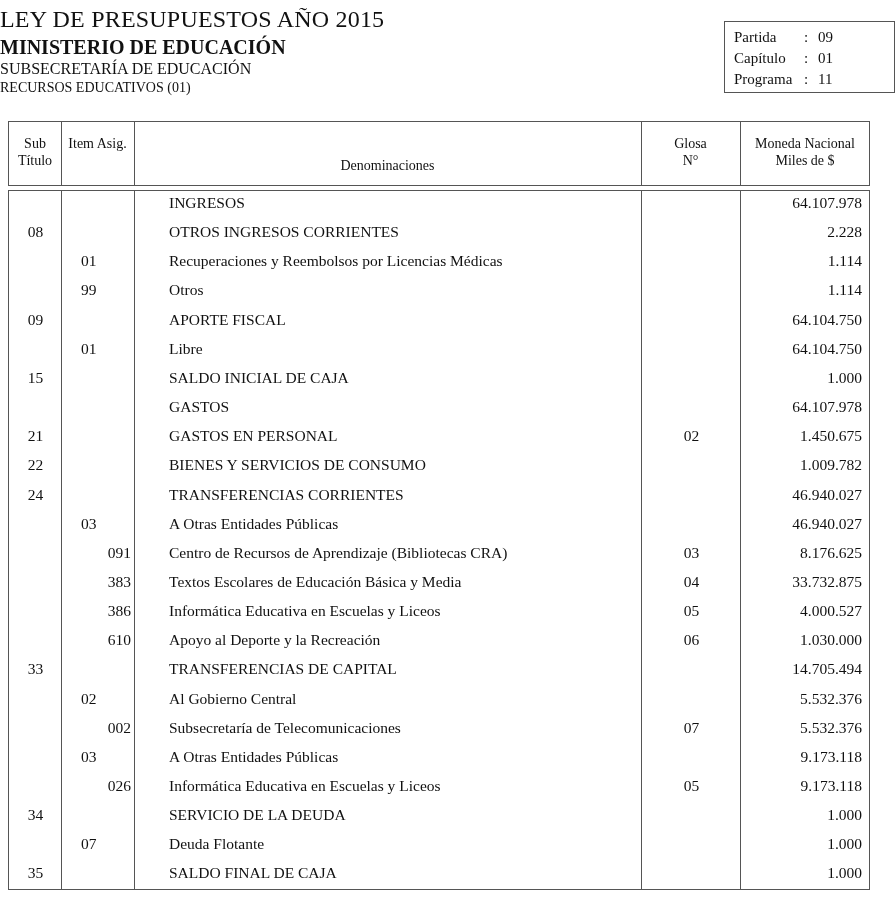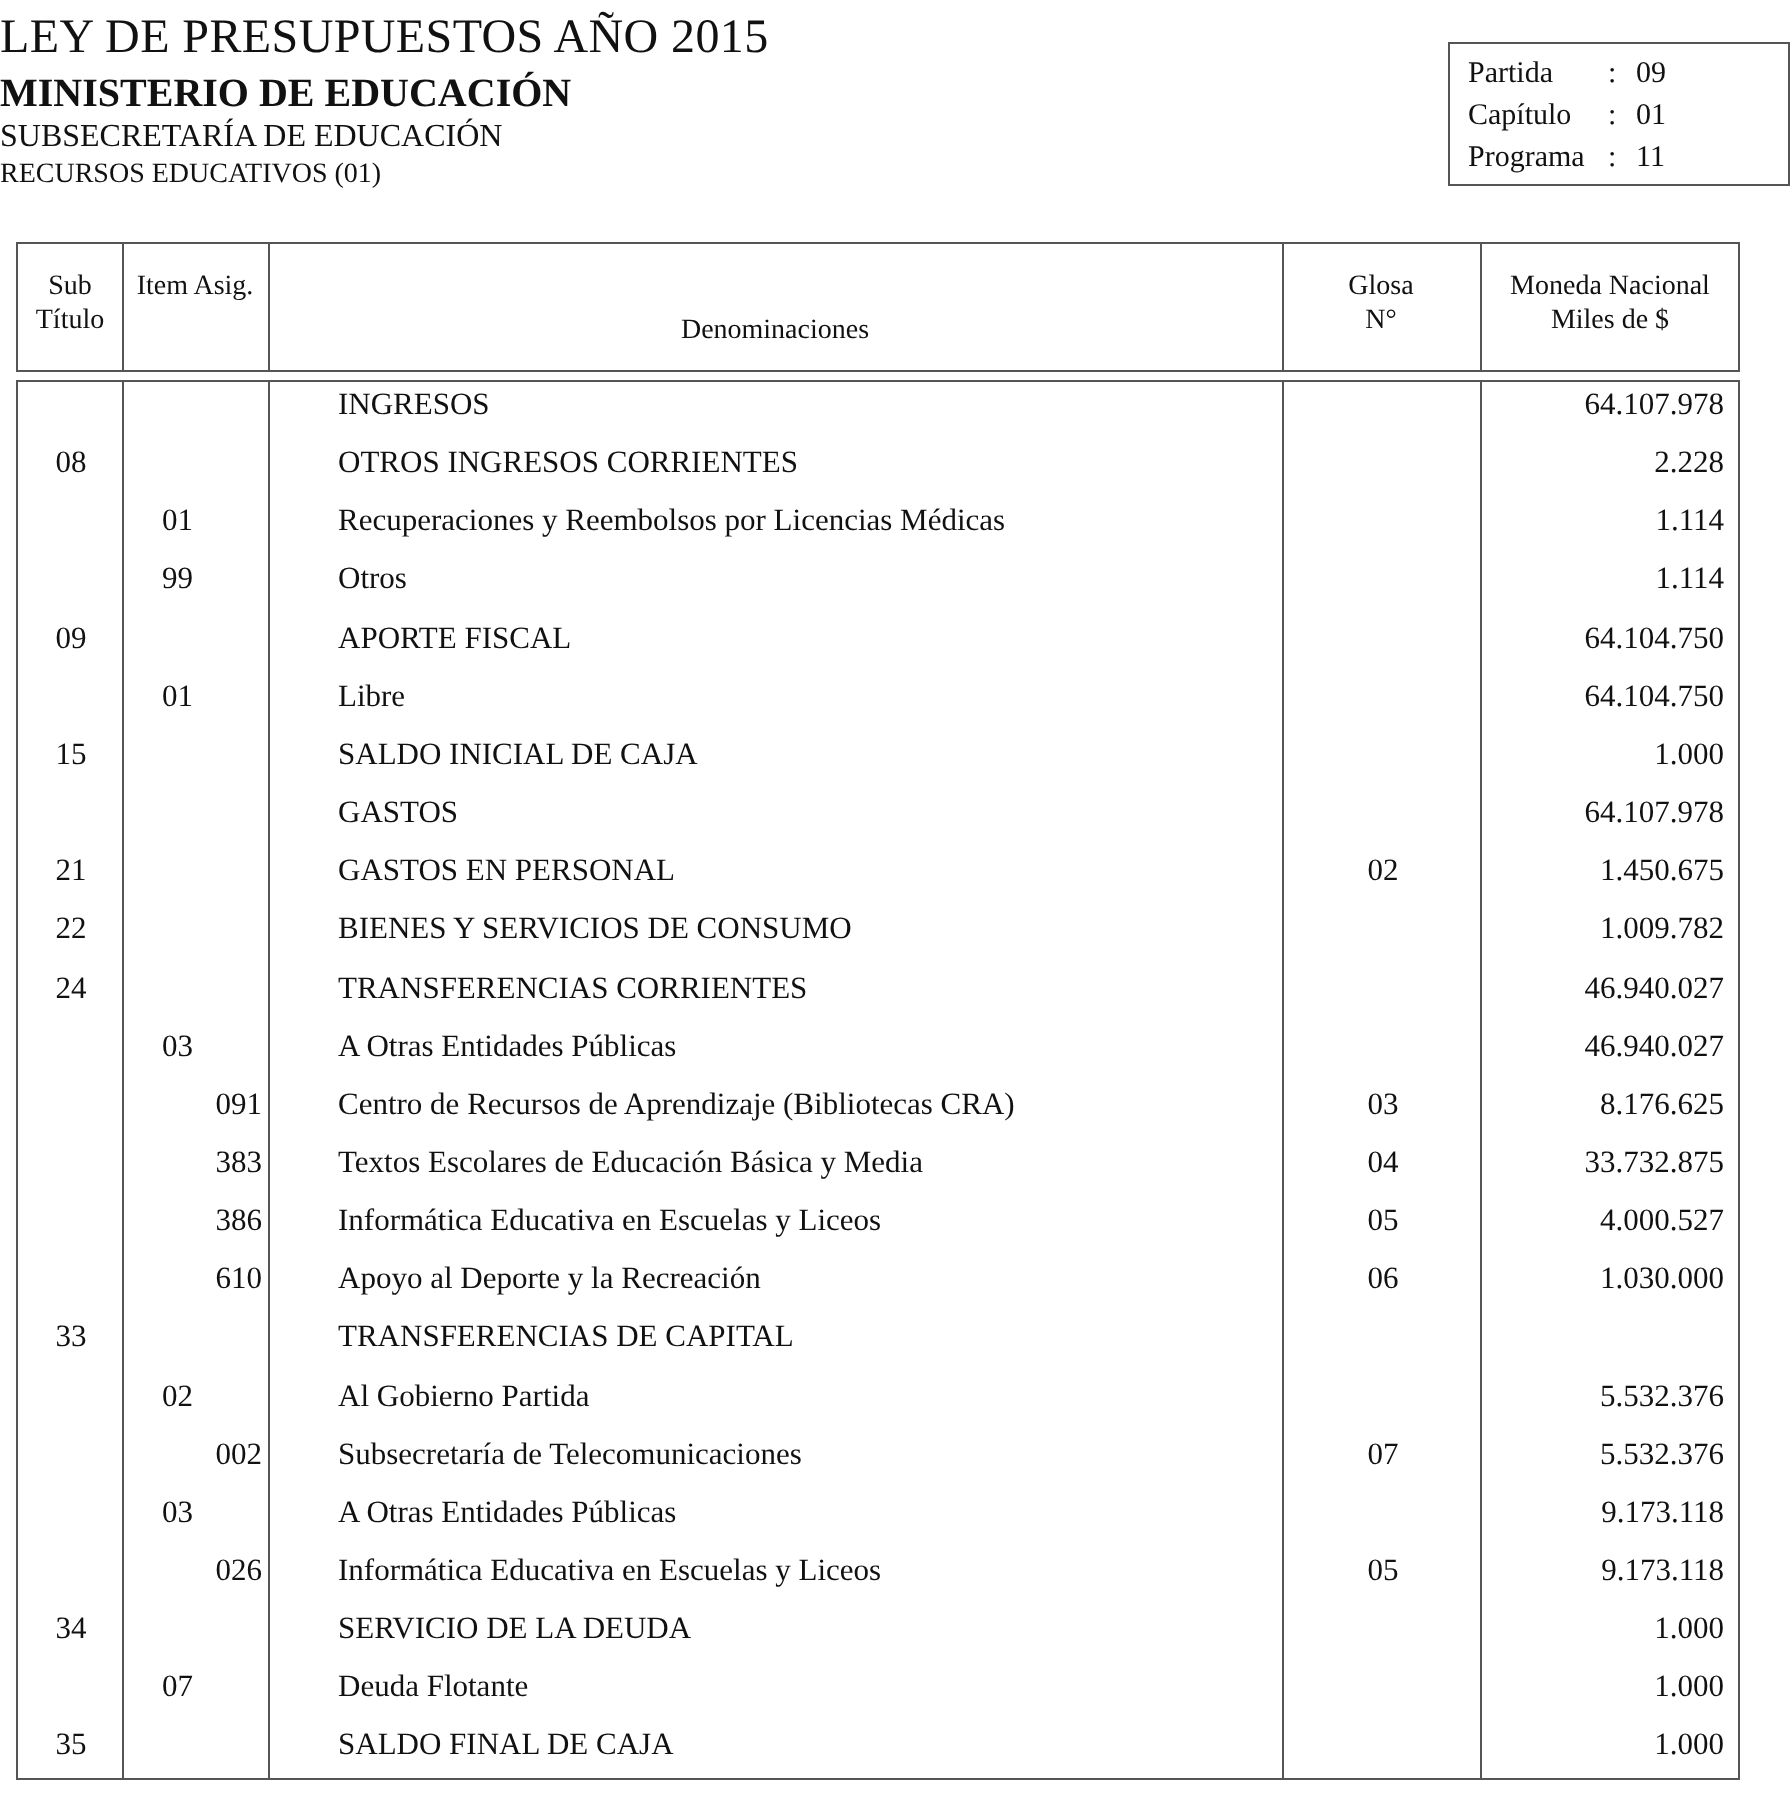--- a/index.html
+++ b/index.html
@@ -204,26 +204,27 @@
       <span class="c-den">Apoyo al Deporte y la Recreación</span>
       <span class="c-glo">06</span>
       <span class="c-mon">1.030.000</span>
     </div>
     <div class="row" style="top: 463.4px;">
       <span class="c-sub">33</span>
       <span class="c-item"></span>
       <span class="c-asig"></span>
       <span class="c-den">TRANSFERENCIAS DE CAPITAL</span>
       <span class="c-glo"></span>
+      <span class="c-mon">14.705.494</span>
     </div>
     <div class="row" style="top: 492.55px;">
       <span class="c-sub"></span>
       <span class="c-item">02</span>
       <span class="c-asig"></span>
-      <span class="c-den">Al Gobierno Partida</span>
+      <span class="c-den">Al Gobierno Central</span>
       <span class="c-glo"></span>
       <span class="c-mon">5.532.376</span>
     </div>
     <div class="row" style="top: 521.7px;">
       <span class="c-sub"></span>
       <span class="c-item"></span>
       <span class="c-asig">002</span>
       <span class="c-den">Subsecretaría de Telecomunicaciones</span>
       <span class="c-glo">07</span>
       <span class="c-mon">5.532.376</span>

